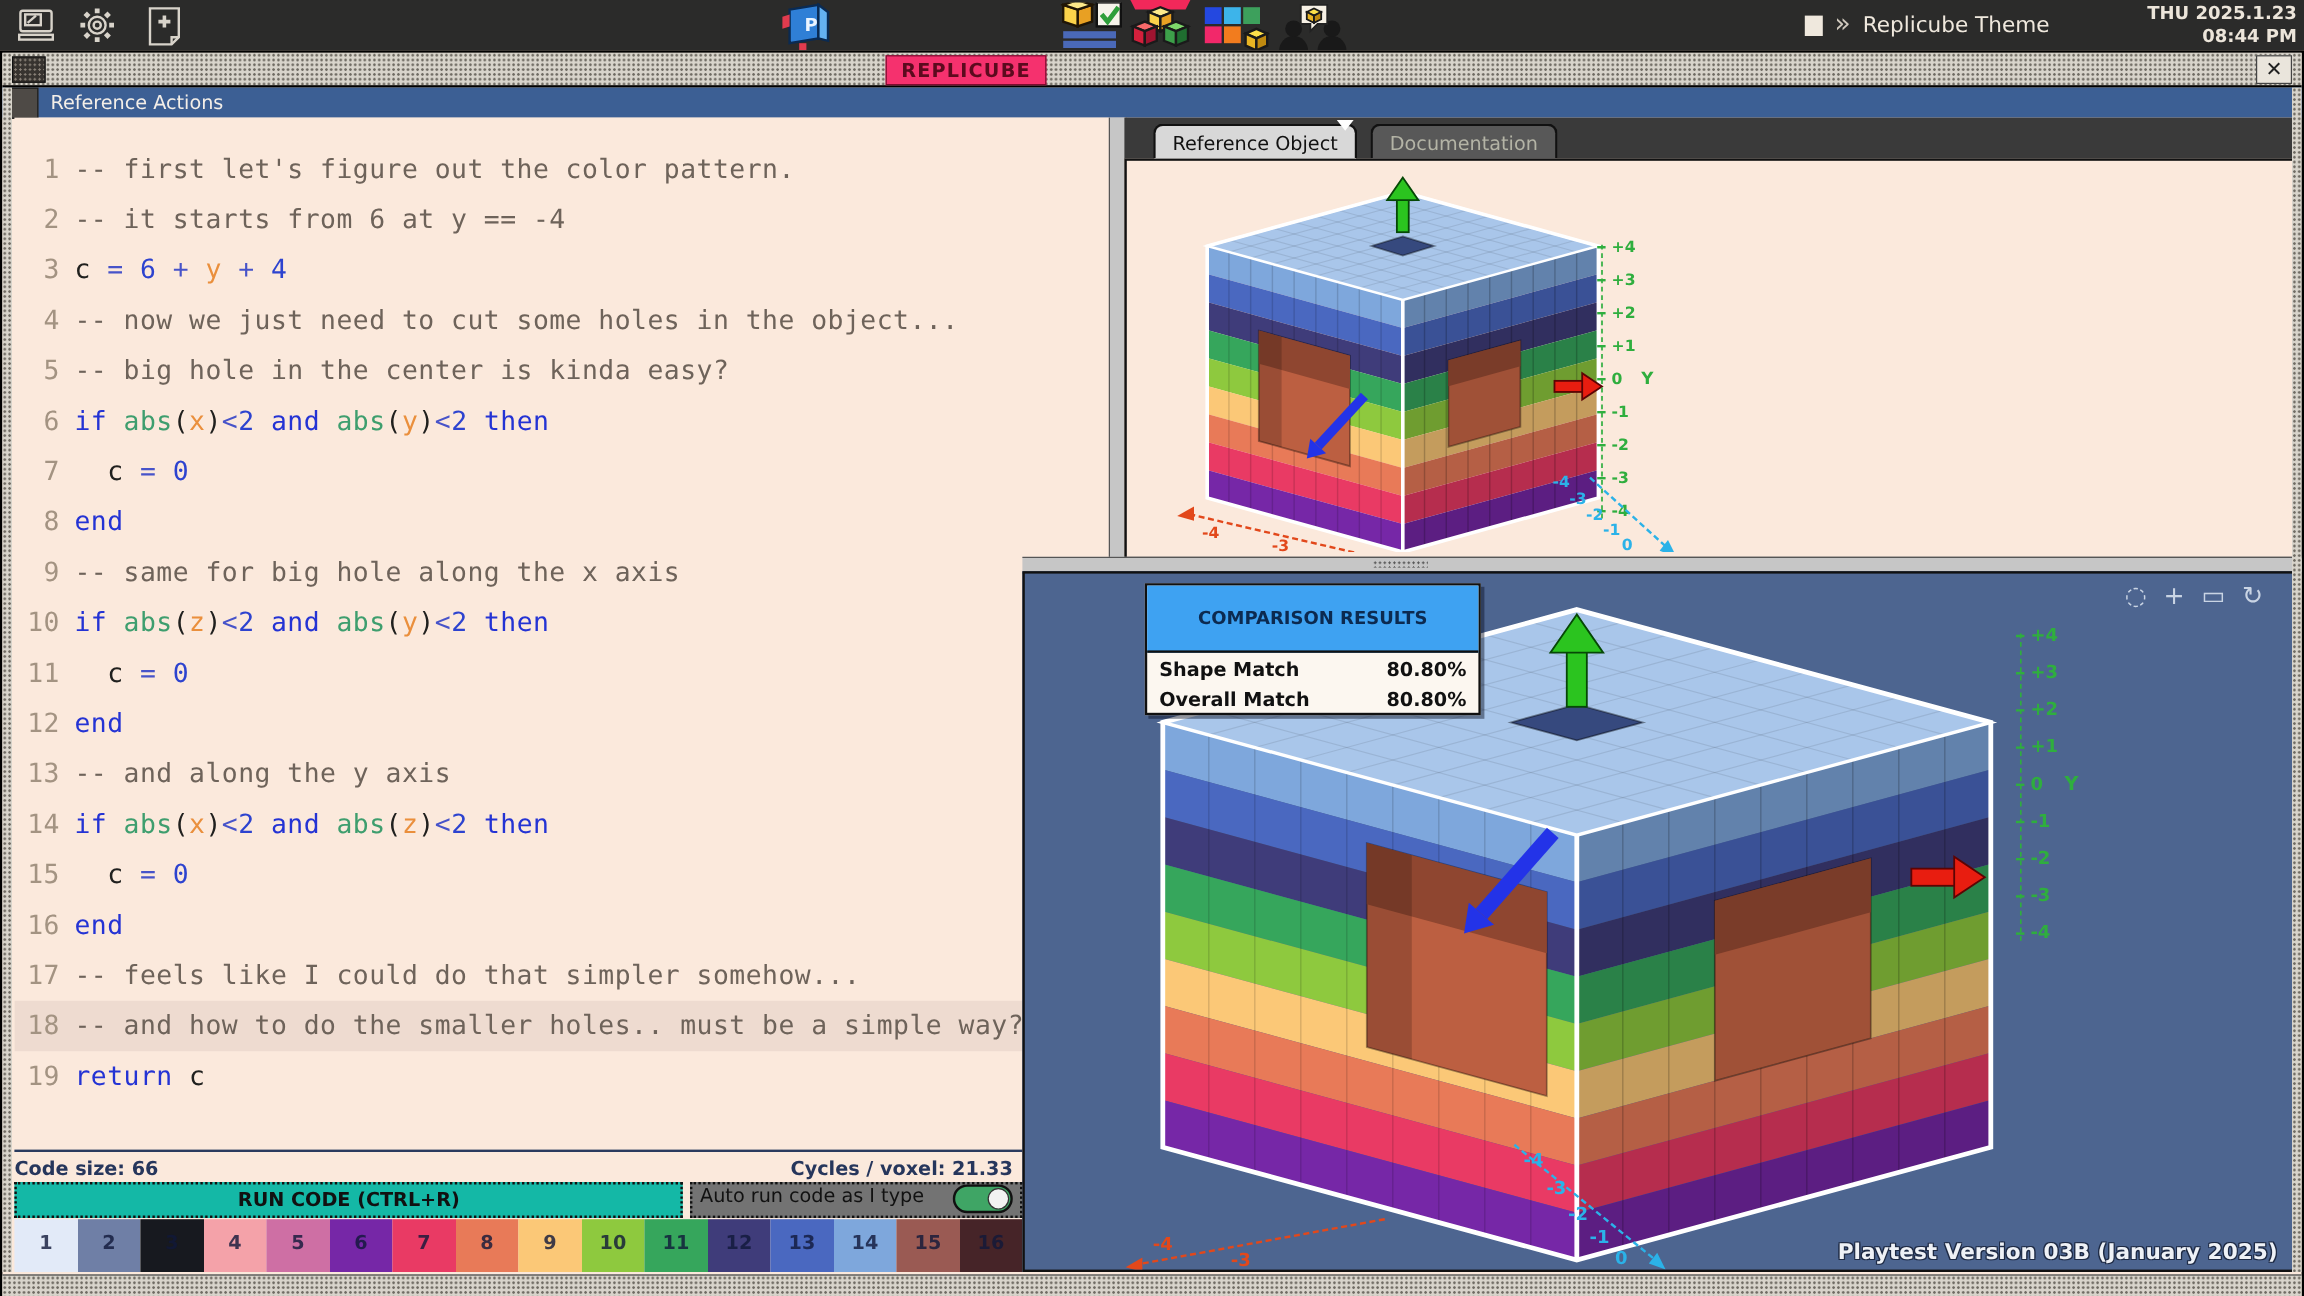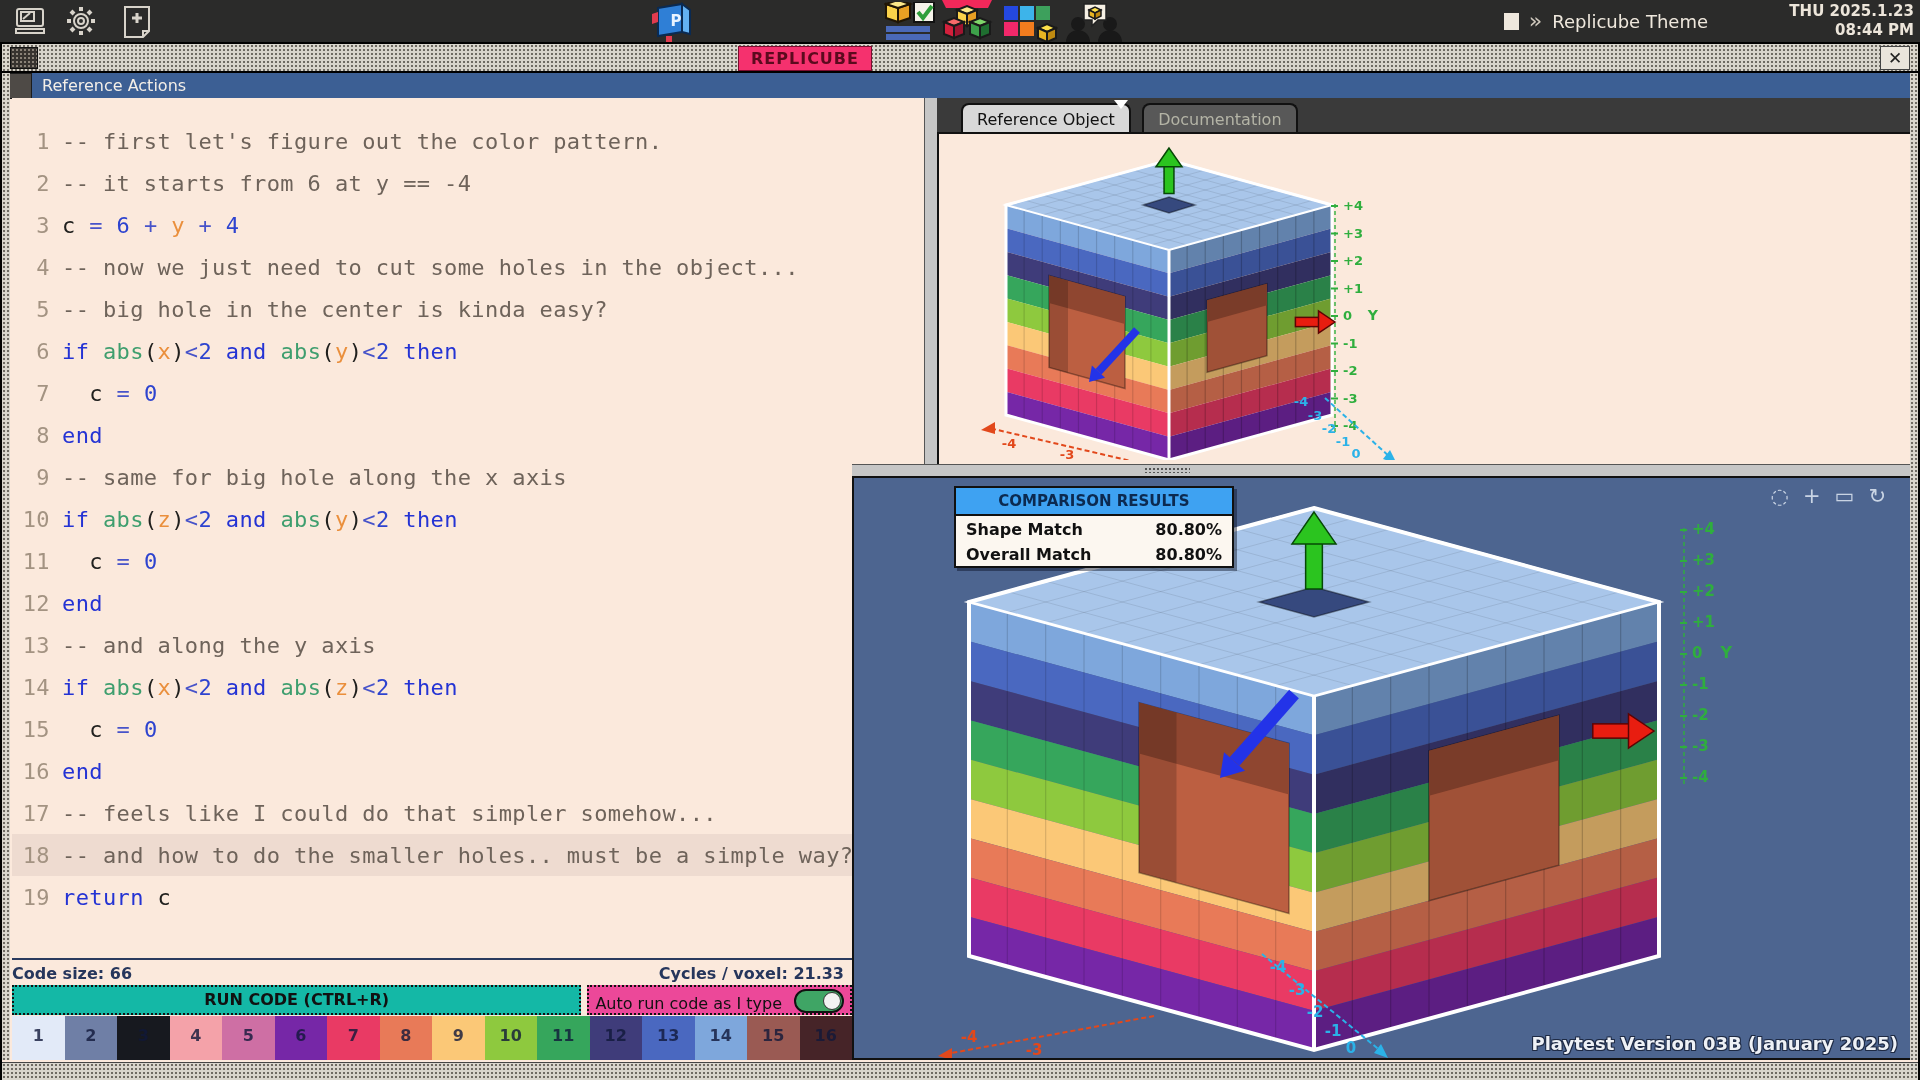--- a/index.html
+++ b/index.html
@@ -35,22 +35,22 @@
     font-size:22px;letter-spacing:0.4px;white-space:pre;padding-left:6px;width:834px;}
   .code-line.active{background:#eedbd0;}
   .code-line .gut{width:32px;text-align:right;margin-right:12px;flex:none;}
   
   #status-bar{position:absolute;left:0;top:860px;width:840px;height:26px;border-top:2px solid #2a3a5e;
     display:flex;justify-content:space-between;align-items:center;font-size:16px;font-weight:600;color:#26365c;padding:0;}
   #status-bar .sl{} #status-bar .sr{margin-right:8px;}
   #run-row{position:absolute;left:0;top:886px;width:840px;height:32px;display:flex;gap:6px;align-items:center;}
   #run-btn{width:604px;height:26px;background:#14b8a6;border:2px dotted #111;font-weight:bold;font-size:16px;
     text-align:center;line-height:26px;cursor:pointer;color:#111;font-family:"DejaVu Sans",sans-serif;}
-  #auto-panel{flex:1;height:26px;background:#ec4899;border:2px dotted #111;display:flex;align-items:flex-end;
-    padding:0 6px;gap:12px;font-size:16px;color:#111;}
+  #auto-panel{flex:1;height:26px;background:#737373;border:2px dotted #111;display:flex;align-items:flex-start;
+    padding:0 6px;gap:24px;font-size:16px;color:#111;}
   #auto-panel .alabel{flex:1;white-space:nowrap;overflow:hidden;}
   .toggle{width:46px;height:20px;border:2px solid #111;border-radius:12px;background:#b8b8b8;position:relative;cursor:pointer;flex:none;}
   .toggle.on{background:#3fa565;}
   .toggle .knob{position:absolute;right:1px;top:1px;width:18px;height:18px;border-radius:50%;background:#f2f2f2;border:1px solid #333;box-sizing:border-box;}
   #palette{position:absolute;left:0;top:918px;width:840px;height:44px;display:flex;}
   .swatch{flex:1;position:relative;cursor:pointer;}
   .swatch span{position:absolute;left:0;right:0;top:10px;text-align:center;font-size:16px;font-weight:bold;color:rgba(16,24,58,0.8);}
   
   #v-divider{position:absolute;left:922px;top:54px;width:13px;height:408px;background:#c6c6c6;
     border-left:1px solid #555;border-right:1px solid #555;z-index:2;}
@@ -67,21 +67,21 @@
     border:2px solid #111;border-bottom:none;border-radius:8px 8px 0 0;box-sizing:border-box;}
   .tab.active{background:#d8d8d8;color:#111;z-index:2;}
   .tab.inactive{background:#585858;color:#b4b4a6;z-index:1;}
   .notch{position:absolute;width:0;height:0;border-left:7px solid transparent;border-right:7px solid transparent;border-top:9px solid #fff;z-index:3;}
   #ref-body{position:absolute;left:0;top:34px;width:977px;height:330px;background:#fbe9dc;border:2px solid #111;}
   
   #bottom-pane{position:absolute;left:850px;top:432px;width:1062px;height:584px;background:#4d6590;border:2px solid #111;box-sizing:border-box;z-index:3;}
   #cmp-box{position:absolute;left:100px;top:8px;width:276px;border:2px solid #111;background:#fcf7f0;
     box-shadow:3px 3px 0 rgba(8,16,36,0.45);}
   #cmp-box .hd{background:#3ea2f2;color:#0c2a50;font-weight:bold;font-size:15px;text-align:center;
-    padding:4px 0;border-bottom:2px solid #111;}
+    padding:18px 0;border-bottom:2px solid #111;}
   #cmp-box .row{display:flex;justify-content:space-between;font-size:16px;color:#111;padding:4px 10px 2px 10px;font-weight:600;gap:12px;}
   #viewer-icons{position:absolute;right:26px;top:6px;display:flex;gap:14px;color:#c9d4e4;font-size:21px;}
   #viewer-icons span{cursor:pointer;line-height:24px;}
   #version-label{position:absolute;right:14px;bottom:4px;color:#eef1f6;font-size:18px;font-weight:600;
     text-shadow:1px 1px 0 #1e2a44,-1px 1px 0 #1e2a44,1px -1px 0 #1e2a44,-1px -1px 0 #1e2a44;}
   svg text{font-family:"DejaVu Sans",sans-serif;font-weight:bold;}
   .cubesvg{position:absolute;left:0;top:0;}
 </style>
 </head>
 <body>

